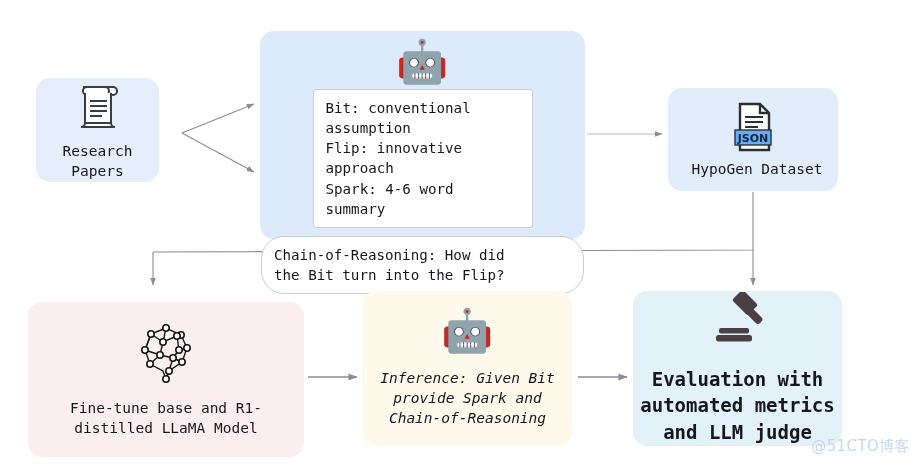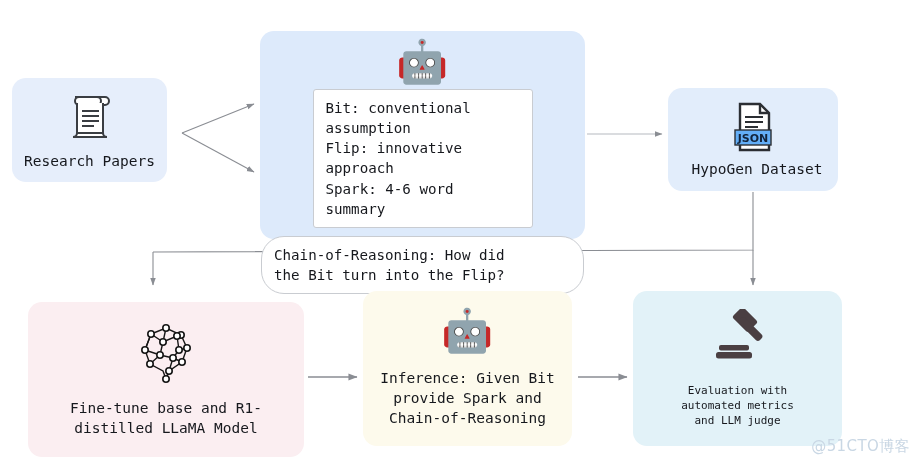--- a/index.html
+++ b/index.html
@@ -29,21 +29,21 @@
   .node-label {
     font-family: "DejaVu Sans Mono", "Liberation Mono", monospace;
     color: #16181d;
     text-align: center;
     line-height: 1.38;
     white-space: pre-line;
   }
 
   
   #node-research-papers {
-    left: 12px; top: 78px; width: 155px; height: 104px;
+    left: 36px; top: 78px; width: 123px; height: 104px;
     background: #e6eefb;
   }
   #node-research-papers .node-label { font-size: 14.5px; margin-top: 6px; }
 
   #node-generation {
     left: 260px; top: 31px; width: 325px; height: 208px;
     background: #ddeafb;
     justify-content: flex-start;
     padding-top: 10px;
   }
@@ -57,27 +57,27 @@
   #node-finetune {
     left: 28px; top: 302px; width: 276px; height: 155px;
     background: #fbeef1;
   }
   #node-finetune .node-label { font-size: 14.5px; margin-top: 14px; }
 
   #node-inference {
     left: 363px; top: 291px; width: 209px; height: 155px;
     background: #fdfaec;
   }
-  #node-inference .node-label { font-size: 14.5px; margin-top: 16px; }
+  #node-inference .node-label { font-size: 14.5px; margin-top: 16px; font-style: italic; }
 
   #node-evaluation {
     left: 633px; top: 291px; width: 209px; height: 155px;
     background: #e2f2f8;
   }
-  #node-evaluation .node-label { font-size: 11px; margin-top: 20px; }
+  #node-evaluation .node-label { font-size: 19px; margin-top: 20px; font-weight: bold; }
 
   
   .inner-card {
     box-sizing: border-box;
     background: #ffffff;
     border: 1px solid #c9ccd1;
     border-radius: 3px;
     padding: 8px 12px;
     font-family: "DejaVu Sans Mono", "Liberation Mono", monospace;
     font-size: 14.2px;

